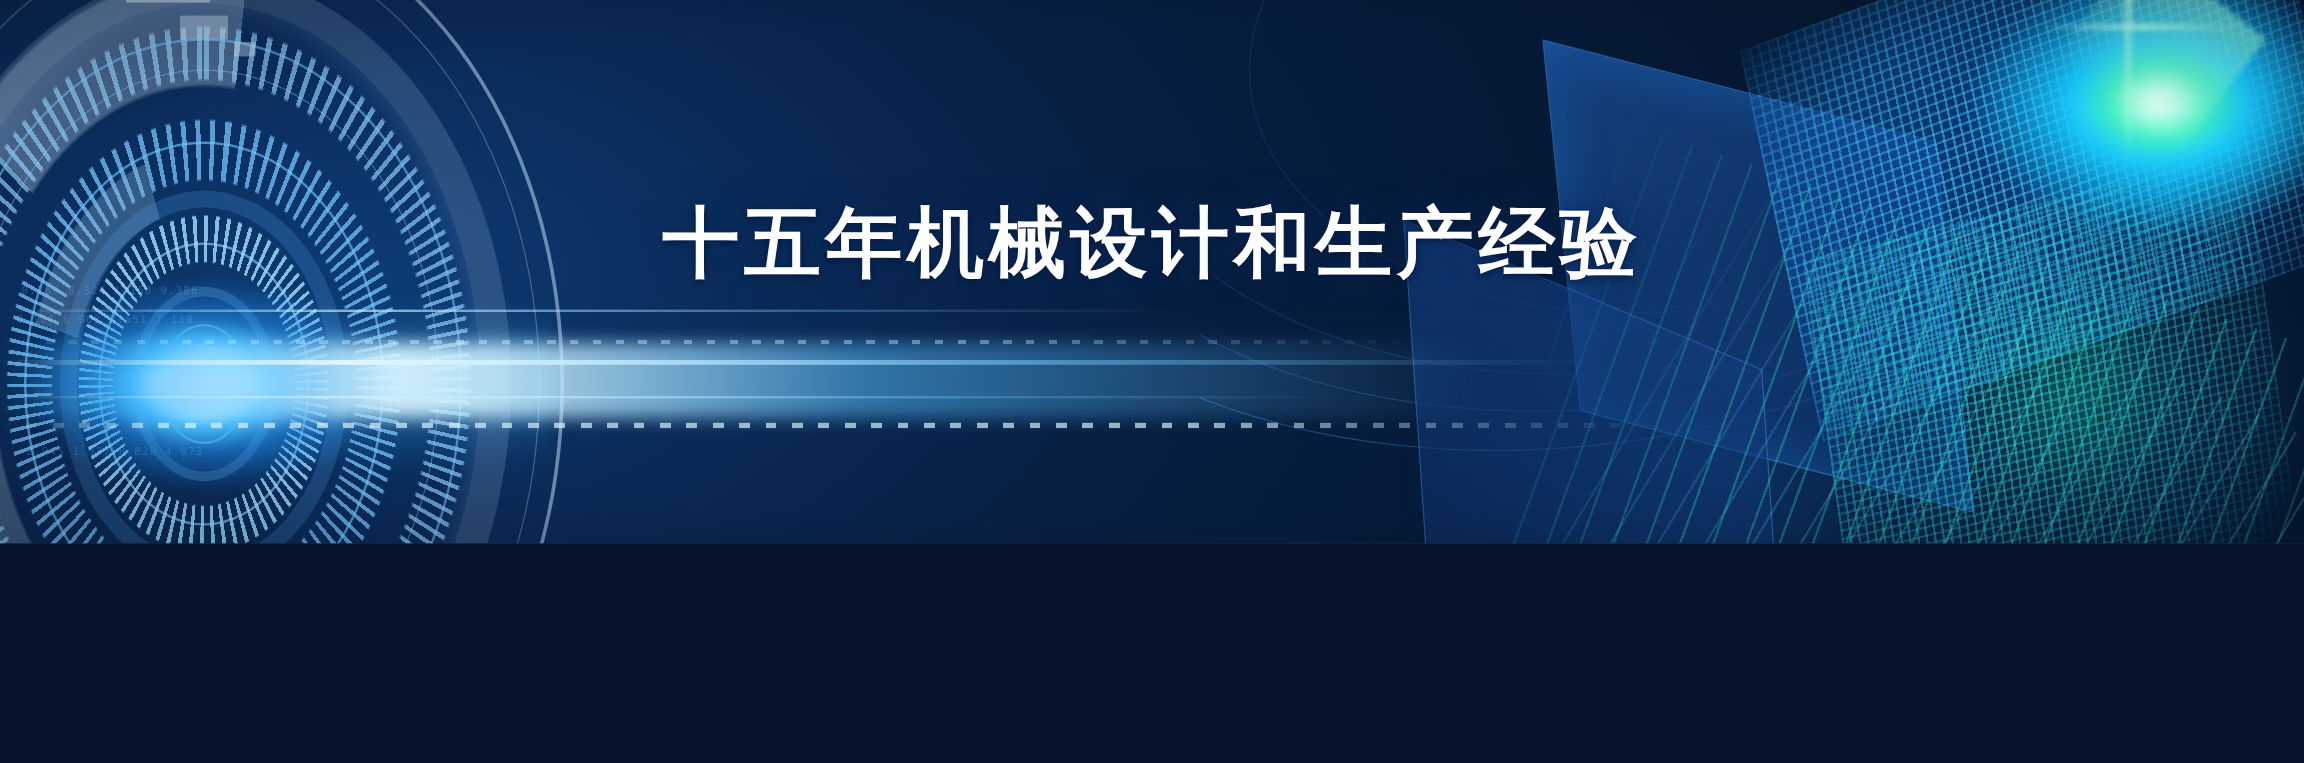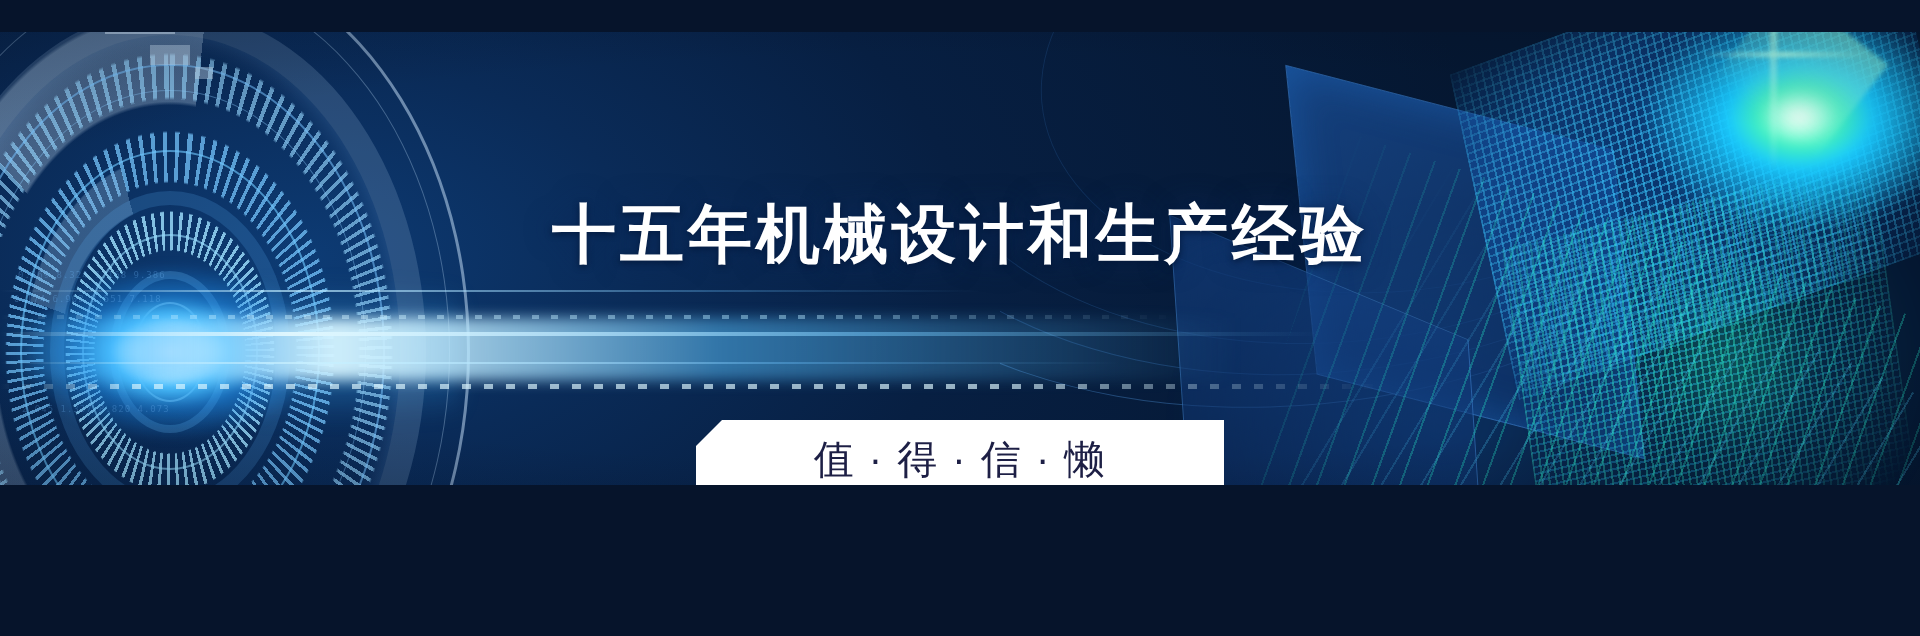--- a/index.html
+++ b/index.html
@@ -2,21 +2,20 @@
 <html><head>
 <meta charset="utf-8">
 <title>Banner</title>
 <style>
   html,body{margin:0;padding:0;background:#06142b;}
   *{box-sizing:border-box;}
   .stage{
     position:relative;width:1920px;height:453px;overflow:hidden;
     background:#404040;
     font-family:"Liberation Sans","DejaVu Sans",sans-serif;
-    margin-top:32px;
   }
 
   
   .bg-base{position:absolute;inset:0;
     background:
       radial-gradient(1200px 700px at 16% 50%, #0d3b74 0%, #0a2b58 28%, #071f42 55%, #051731 100%),
       linear-gradient(100deg,#061a38 0%,#082247 40%,#06203f 70%,#04152e 100%);
   }
   .bg-vignette{position:absolute;inset:0;
     background:radial-gradient(120% 100% at 50% 50%, rgba(0,0,0,0) 45%, rgba(2,10,24,.55) 100%);
@@ -288,19 +287,14 @@
   <div class="beam beam-dash"></div>
 
   <div class="data-row" style="left:18px;top:238px;">0.269  8.324  1.168  9.386</div>
   <div class="data-row" style="left:14px;top:262px;">0.174  6.902  3.551  7.118</div>
   <div class="data-row" style="left:22px;top:372px;">2.045  1.337  8.820  4.073</div>
 
   <div class="bg-vignette"></div>
 
   <div class="title">十五年机械设计和生产经验</div>
 
-  <div class="sub-wrap">
-    <div class="sub-box">
-      <span class="sub-text">值 · 得 · 信 · 懒</span>
-    </div>
-  </div>
 
 </div>
 
 </body></html>

